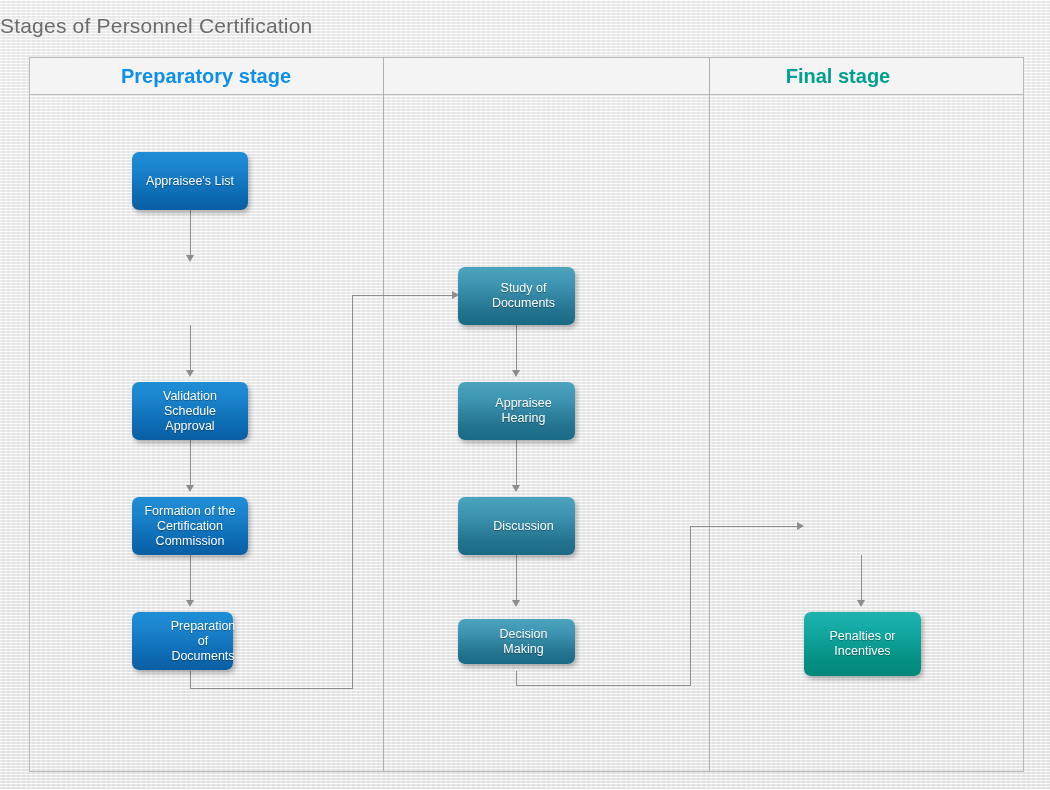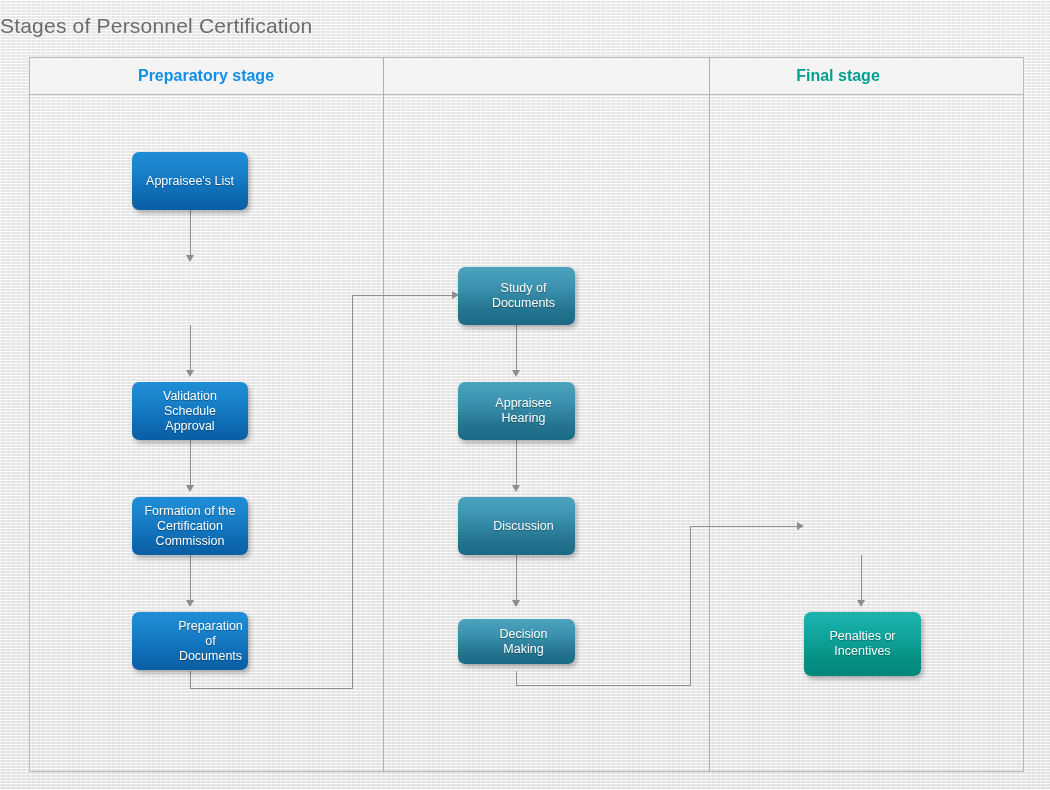--- a/index.html
+++ b/index.html
@@ -25,21 +25,21 @@
   .table-frame{
     position:absolute;left:29px;top:57px;width:995px;height:715px;
     border:1px solid #b9b9b9;box-sizing:border-box;
   }
   .header-band{
     position:absolute;left:29px;top:57px;width:995px;height:38px;
     background:#f4f4f4;border:1px solid #b9b9b9;box-sizing:border-box;
   }
   .col-header{
     position:absolute;top:57px;height:38px;line-height:38px;
-    text-align:center;font-size:16px;font-weight:bold;
+    text-align:center;font-size:20px;font-weight:bold;
   }
   .divider{
     position:absolute;top:57px;width:1px;height:715px;background:#b0b0b0;
   }
 
   
   .node{
     position:absolute;box-sizing:border-box;border-radius:7px;
     display:flex;align-items:center;justify-content:center;text-align:center;
     color:#ffffff;font-size:12.5px;line-height:15px;font-weight:500;
@@ -133,21 +133,21 @@
 Certification
 Commission</span>
   </div>
 
   <div class="node n-blue" style="left:132px;top:382px;width:116px;height:58px;">
     <span style="white-space:pre-line">Validation
 Schedule
 Approval</span>
   </div>
 
-  <div class="node n-blue" style="left:132px;top:612px;width:116px;height:58px;padding-left:47px;">
+  <div class="node n-blue" style="left:132px;top:612px;width:101px;height:58px;padding-left:47px;">
     <span style="white-space:pre-line">Preparation of
 Documents</span>
   </div>
 
   <div class="node n-teal" style="left:458px;top:267px;width:117px;height:58px;">
     <span style="white-space:pre-line">Study of
 Documents</span>
   </div>
 
   <div class="node n-teal" style="left:458px;top:382px;width:117px;height:58px;">

